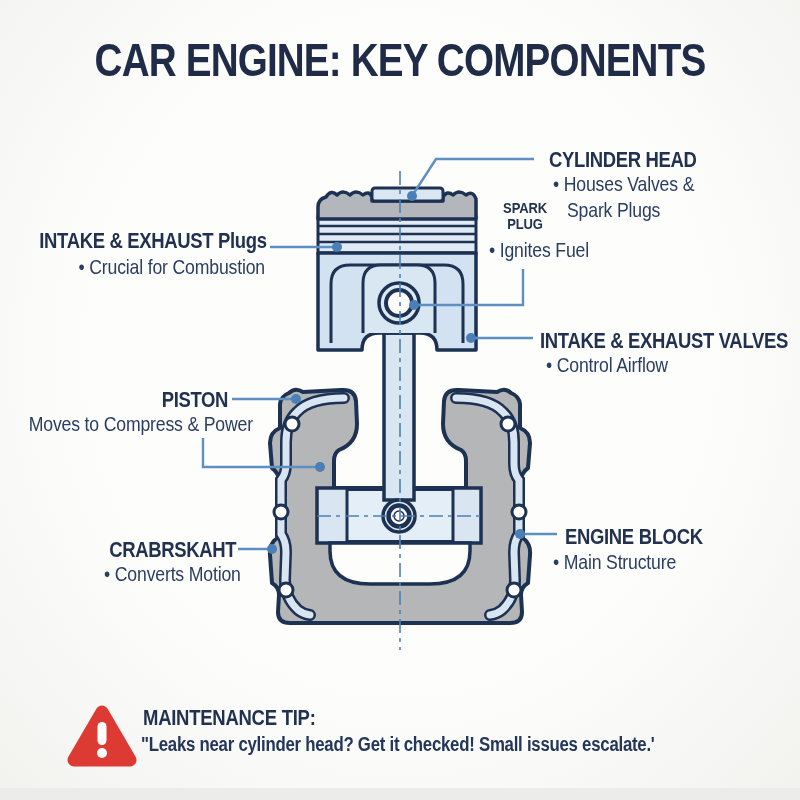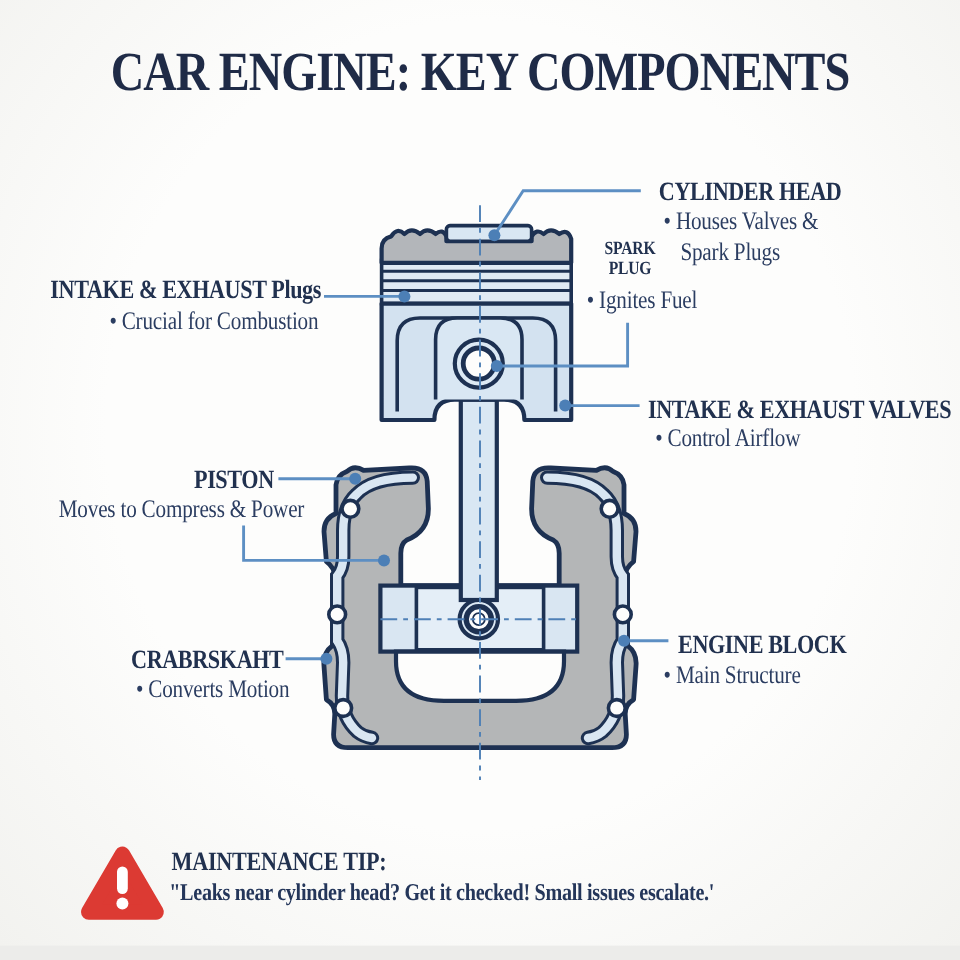--- a/index.html
+++ b/index.html
@@ -1,20 +1,19 @@
 <!DOCTYPE html>
 <html><head>
 <meta charset="utf-8">
 <style>
   html,body{margin:0;padding:0;}
   body{background:#ececea;font-family:"Liberation Sans",sans-serif;}
   #canvas{
     position:relative;width:800px;height:788px;margin:0 auto;overflow:hidden;
     background:radial-gradient(ellipse at 50% 45%, #fdfdfc 55%, #f2f2ef 100%);
-    font-family:Liberation Serif, serif;
   }
   #diagram-svg{position:absolute;left:0;top:0;width:800px;height:800px;}
   .lbl{position:absolute;white-space:nowrap;color:#2b3d61;}
   .hd{font-weight:700;font-size:22px;letter-spacing:-0.4px;color:#21314f;}
   .bd{font-weight:400;font-size:21px;letter-spacing:-0.2px;}
   .al{transform-origin:left top;transform:scaleX(0.84);}
   .ar{transform-origin:right top;transform:scaleX(0.84);}
   .ac{transform-origin:center top;transform:translateX(-50%) scaleX(0.84);text-align:center;}
   .title{
     position:absolute;top:33px;left:50%;white-space:nowrap;

